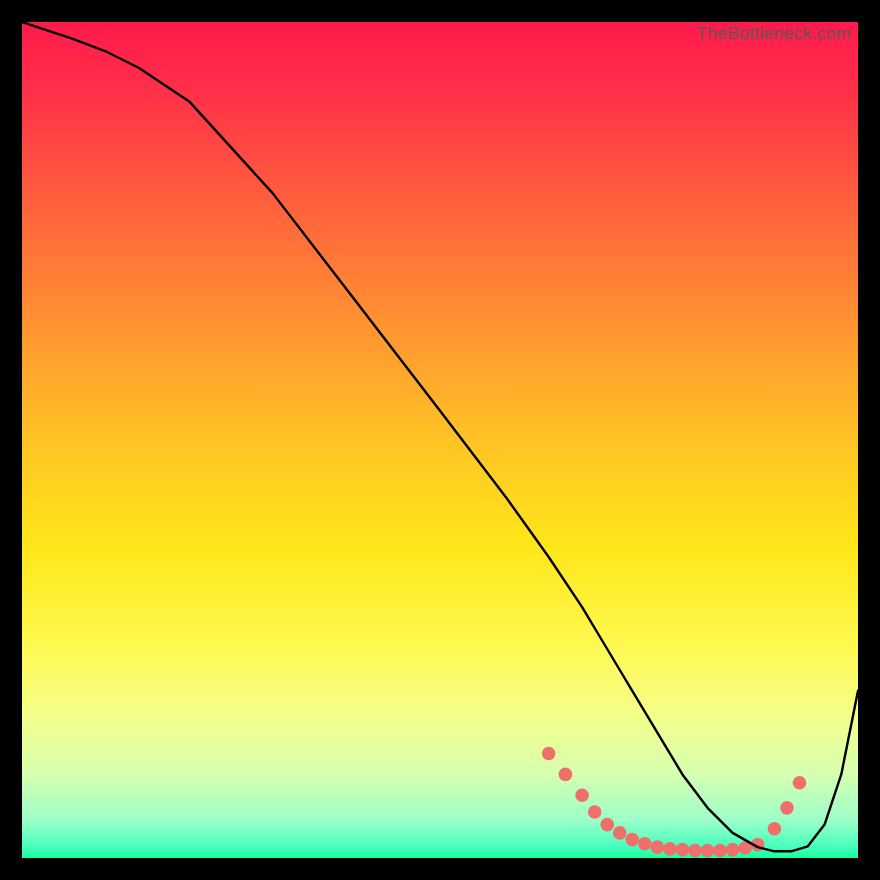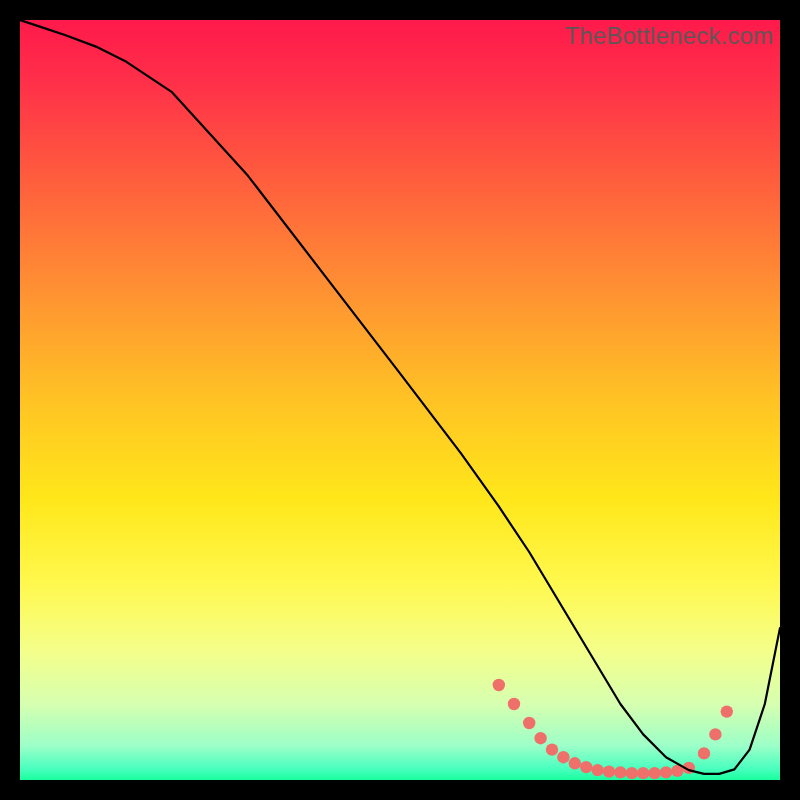--- a/index.html
+++ b/index.html
@@ -28,21 +28,21 @@
   }
   .gradient {
     position: absolute;
     inset: 0;
   }
   .watermark {
     position: absolute;
     top: 2px;
     right: 6px;
     color: #585858;
-    font-size: 24px;
+    font-size: 16px;
     font-weight: 400;
     letter-spacing: 0.2px;
     user-select: none;
   }
   svg.curve {
     position: absolute;
     inset: 0;
     width: 100%;
     height: 100%;
   }

